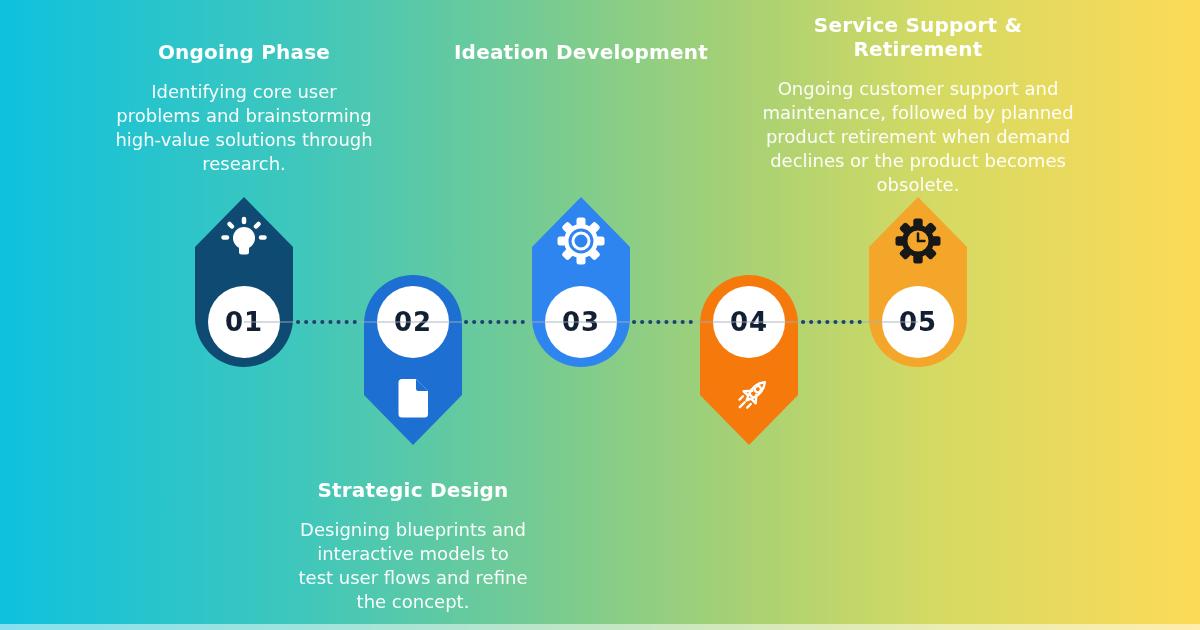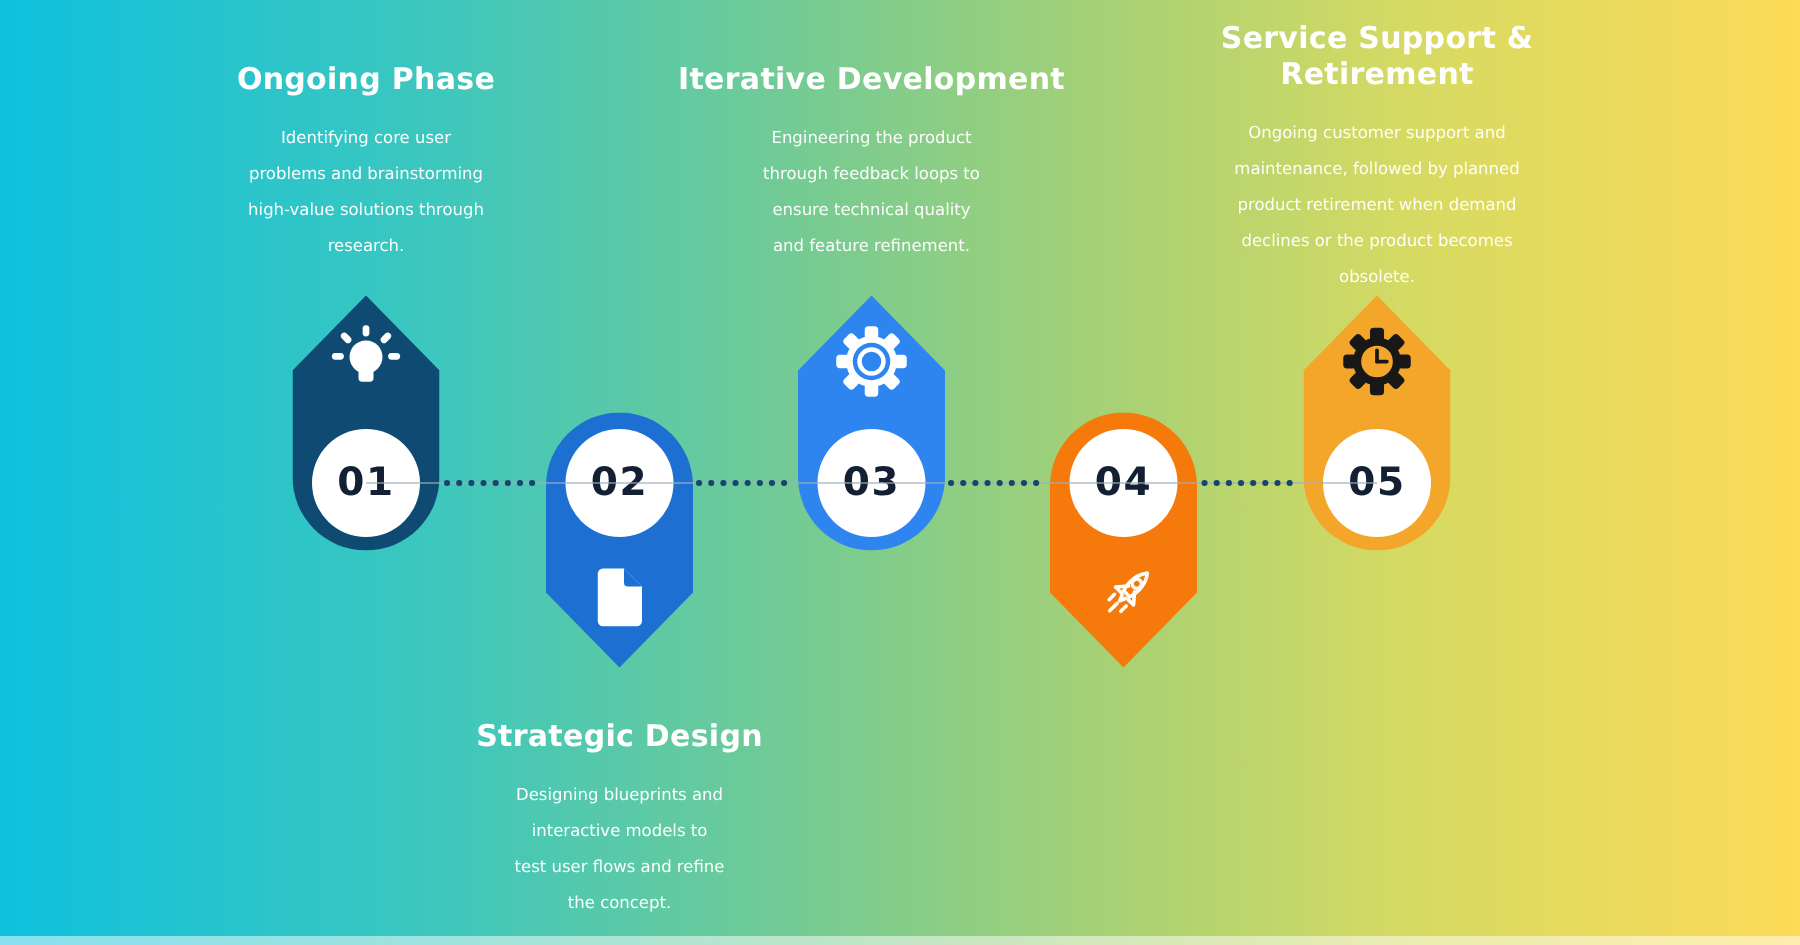--- a/index.html
+++ b/index.html
@@ -3,21 +3,21 @@
 <meta charset="utf-8">
 <style>
   html,body{margin:0;padding:0;}
   .canvas{
     position:relative;width:1200px;height:630px;overflow:hidden;
     font-family:"DejaVu Sans","Liberation Sans",sans-serif;
     background:linear-gradient(90deg,#0FC1DE 0%,#3FC7BC 25%,#76CB92 45%,#A8D174 62%,#D5DA63 78%,#FDDA58 100%);
   }
   .phase-text{position:absolute;text-align:center;color:#ffffff;}
   .phase-title{margin:0 0 9px 0;font-size:20px;line-height:24px;font-weight:bold;white-space:pre-line;letter-spacing:.2px;}
-  .phase-desc{margin:16px;font-size:11px;line-height:24px;white-space:pre-line;opacity:.97;}
+  .phase-desc{margin:16px;font-size:18px;line-height:24px;white-space:pre-line;opacity:.97;}
   .pin{position:absolute;width:98px;height:170px;}
   .pin svg.pin-shape{position:absolute;left:0;top:0;}
   .num-circle{
     position:absolute;left:13px;width:72px;height:72px;border-radius:50%;background:#ffffff;
     display:flex;align-items:center;justify-content:center;
     font-size:26px;font-weight:bold;color:#132033;letter-spacing:1px;
   }
   .pin-up .num-circle{top:89px;}
   .pin-down .num-circle{top:11px;}
   .pin-icon{position:absolute;left:22px;width:54px;height:54px;}
@@ -44,25 +44,21 @@
 <div class="canvas">
 
   <div class="phase-text t1">
     <h3 class="phase-title">Ongoing Phase</h3>
     <p class="phase-desc">Identifying core user
 problems and brainstorming
 high-value solutions through
 research.</p>
   </div>
   <div class="phase-text t3">
-    <h3 class="phase-title">Iterative Development</h3>
-    <p class="phase-desc">Engineering the product
-through feedback loops to
-ensure technical quality
-and feature refinement.</p>
+    <h3 class="phase-title">Ideation Development</h3>
   </div>
   <div class="phase-text t2">
     <h3 class="phase-title">Strategic Design</h3>
     <p class="phase-desc">Designing blueprints and
 interactive models to
 test user flows and refine
 the concept.</p>
   </div>
   <div class="phase-text t5">
     <h3 class="phase-title">Service Support &amp;

